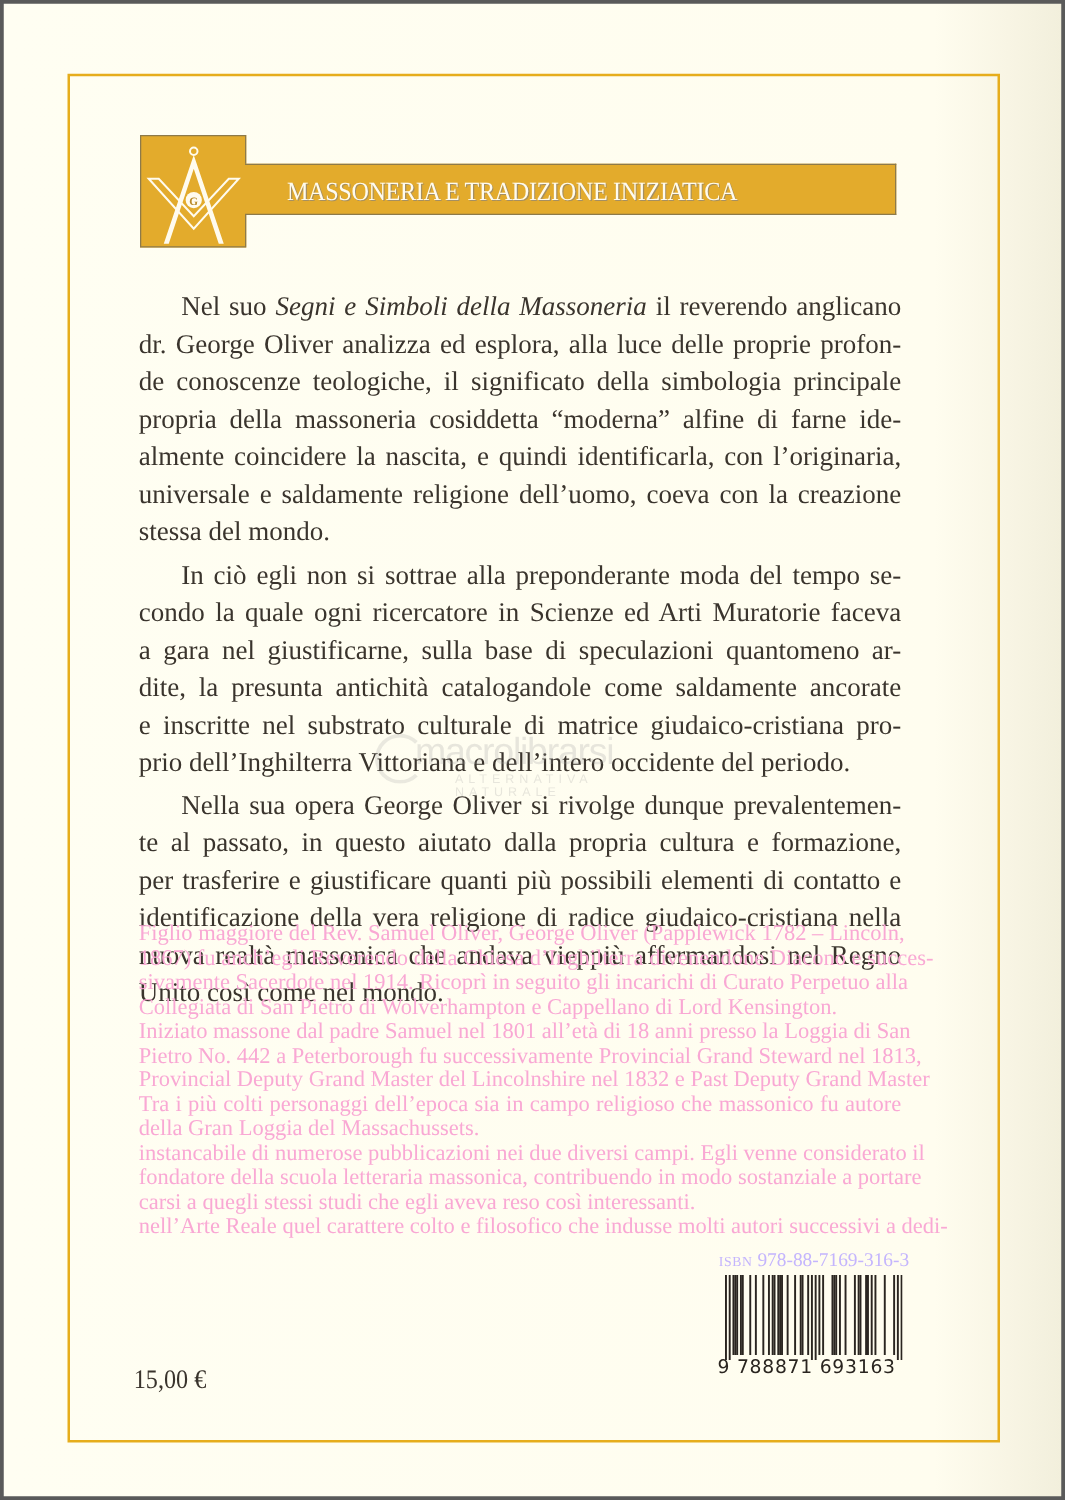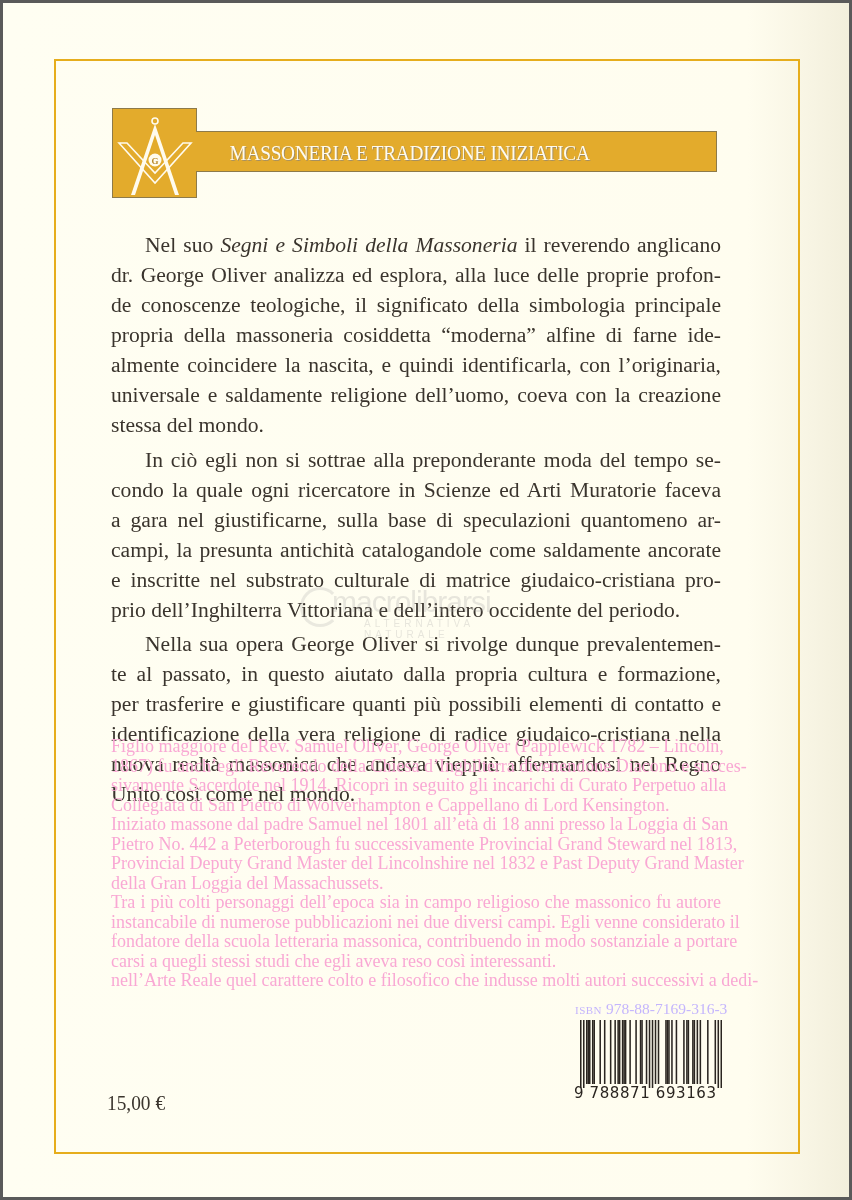--- a/index.html
+++ b/index.html
@@ -109,21 +109,21 @@
       <span class="line">de conoscenze teologiche, il significato della simbologia principale</span>
       <span class="line">propria della massoneria cosiddetta “moderna” alfine di farne ide-</span>
       <span class="line">almente coincidere la nascita, e quindi identificarla, con l’originaria,</span>
       <span class="line">universale e saldamente religione dell’uomo, coeva con la creazione</span>
       <span class="line last">stessa del mondo.</span>
     </div>
     <div style="margin-top: 5px;">
       <span class="line indent">In ciò egli non si sottrae alla preponderante moda del tempo se-</span>
       <span class="line">condo la quale ogni ricercatore in Scienze ed Arti Muratorie faceva</span>
       <span class="line">a gara nel giustificarne, sulla base di speculazioni quantomeno ar-</span>
-      <span class="line">campi, la presunta antichità catalogandole come saldamente ancorate</span>
+      <span class="line">dite, la presunta antichità catalogandole come saldamente ancorate</span>
       <span class="line">e inscritte nel substrato culturale di matrice giudaico-cristiana pro-</span>
       <span class="line last">prio dell’Inghilterra Vittoriana e dell’intero occidente del periodo.</span>
     </div>
     <div style="margin-top: 4px;">
       <span class="line indent">Nella sua opera George Oliver si rivolge dunque prevalentemen-</span>
       <span class="line">te al passato, in questo aiutato dalla propria cultura e formazione,</span>
       <span class="line">per trasferire e giustificare quanti più possibili elementi di contatto e</span>
       <span class="line">identificazione della vera religione di radice giudaico-cristiana nella</span>
       <span class="line">nuova realtà massonica che andava vieppiù affermandosi nel Regno</span>
       <span class="line last">Unito così come nel mondo.</span>
@@ -137,22 +137,22 @@
 </div>
 
 <div class="bio-text" id="bio-text">
     <span class="line">Figlio maggiore del Rev. Samuel Oliver, George Oliver (Papplewick 1782 – Lincoln,</span>
     <span class="line">1867) fu anch’egli Reverendo della Chiesa d’Inghilterra divenendone Diacono e succes-</span>
     <span class="line">sivamente Sacerdote nel 1914. Ricoprì in seguito gli incarichi di Curato Perpetuo alla</span>
     <span class="line last">Collegiata di San Pietro di Wolverhampton e Cappellano di Lord Kensington.</span>
     <span class="line">Iniziato massone dal padre Samuel nel 1801 all’età di 18 anni presso la Loggia di San</span>
     <span class="line">Pietro No. 442 a Peterborough fu successivamente Provincial Grand Steward nel 1813,</span>
     <span class="line">Provincial Deputy Grand Master del Lincolnshire nel 1832 e Past Deputy Grand Master</span>
+    <span class="line">Tra i più colti personaggi dell’epoca sia in campo religioso che massonico fu autore</span>
     <span class="line last">della Gran Loggia del Massachussets.</span>
-    <span class="line">Tra i più colti personaggi dell’epoca sia in campo religioso che massonico fu autore</span>
     <span class="line">instancabile di numerose pubblicazioni nei due diversi campi. Egli venne considerato il</span>
     <span class="line">fondatore della scuola letteraria massonica, contribuendo in modo sostanziale a portare</span>
     <span class="line last">carsi a quegli stessi studi che egli aveva reso così interessanti.</span>
     <span class="line">nell’Arte Reale quel carattere colto e filosofico che indusse molti autori successivi a dedi-</span>
   </div>
 
 <div class="isbn">
   <span class="isbn-prefix">ISBN</span>
   <span>978-88-7169-316-3</span>
 </div>

